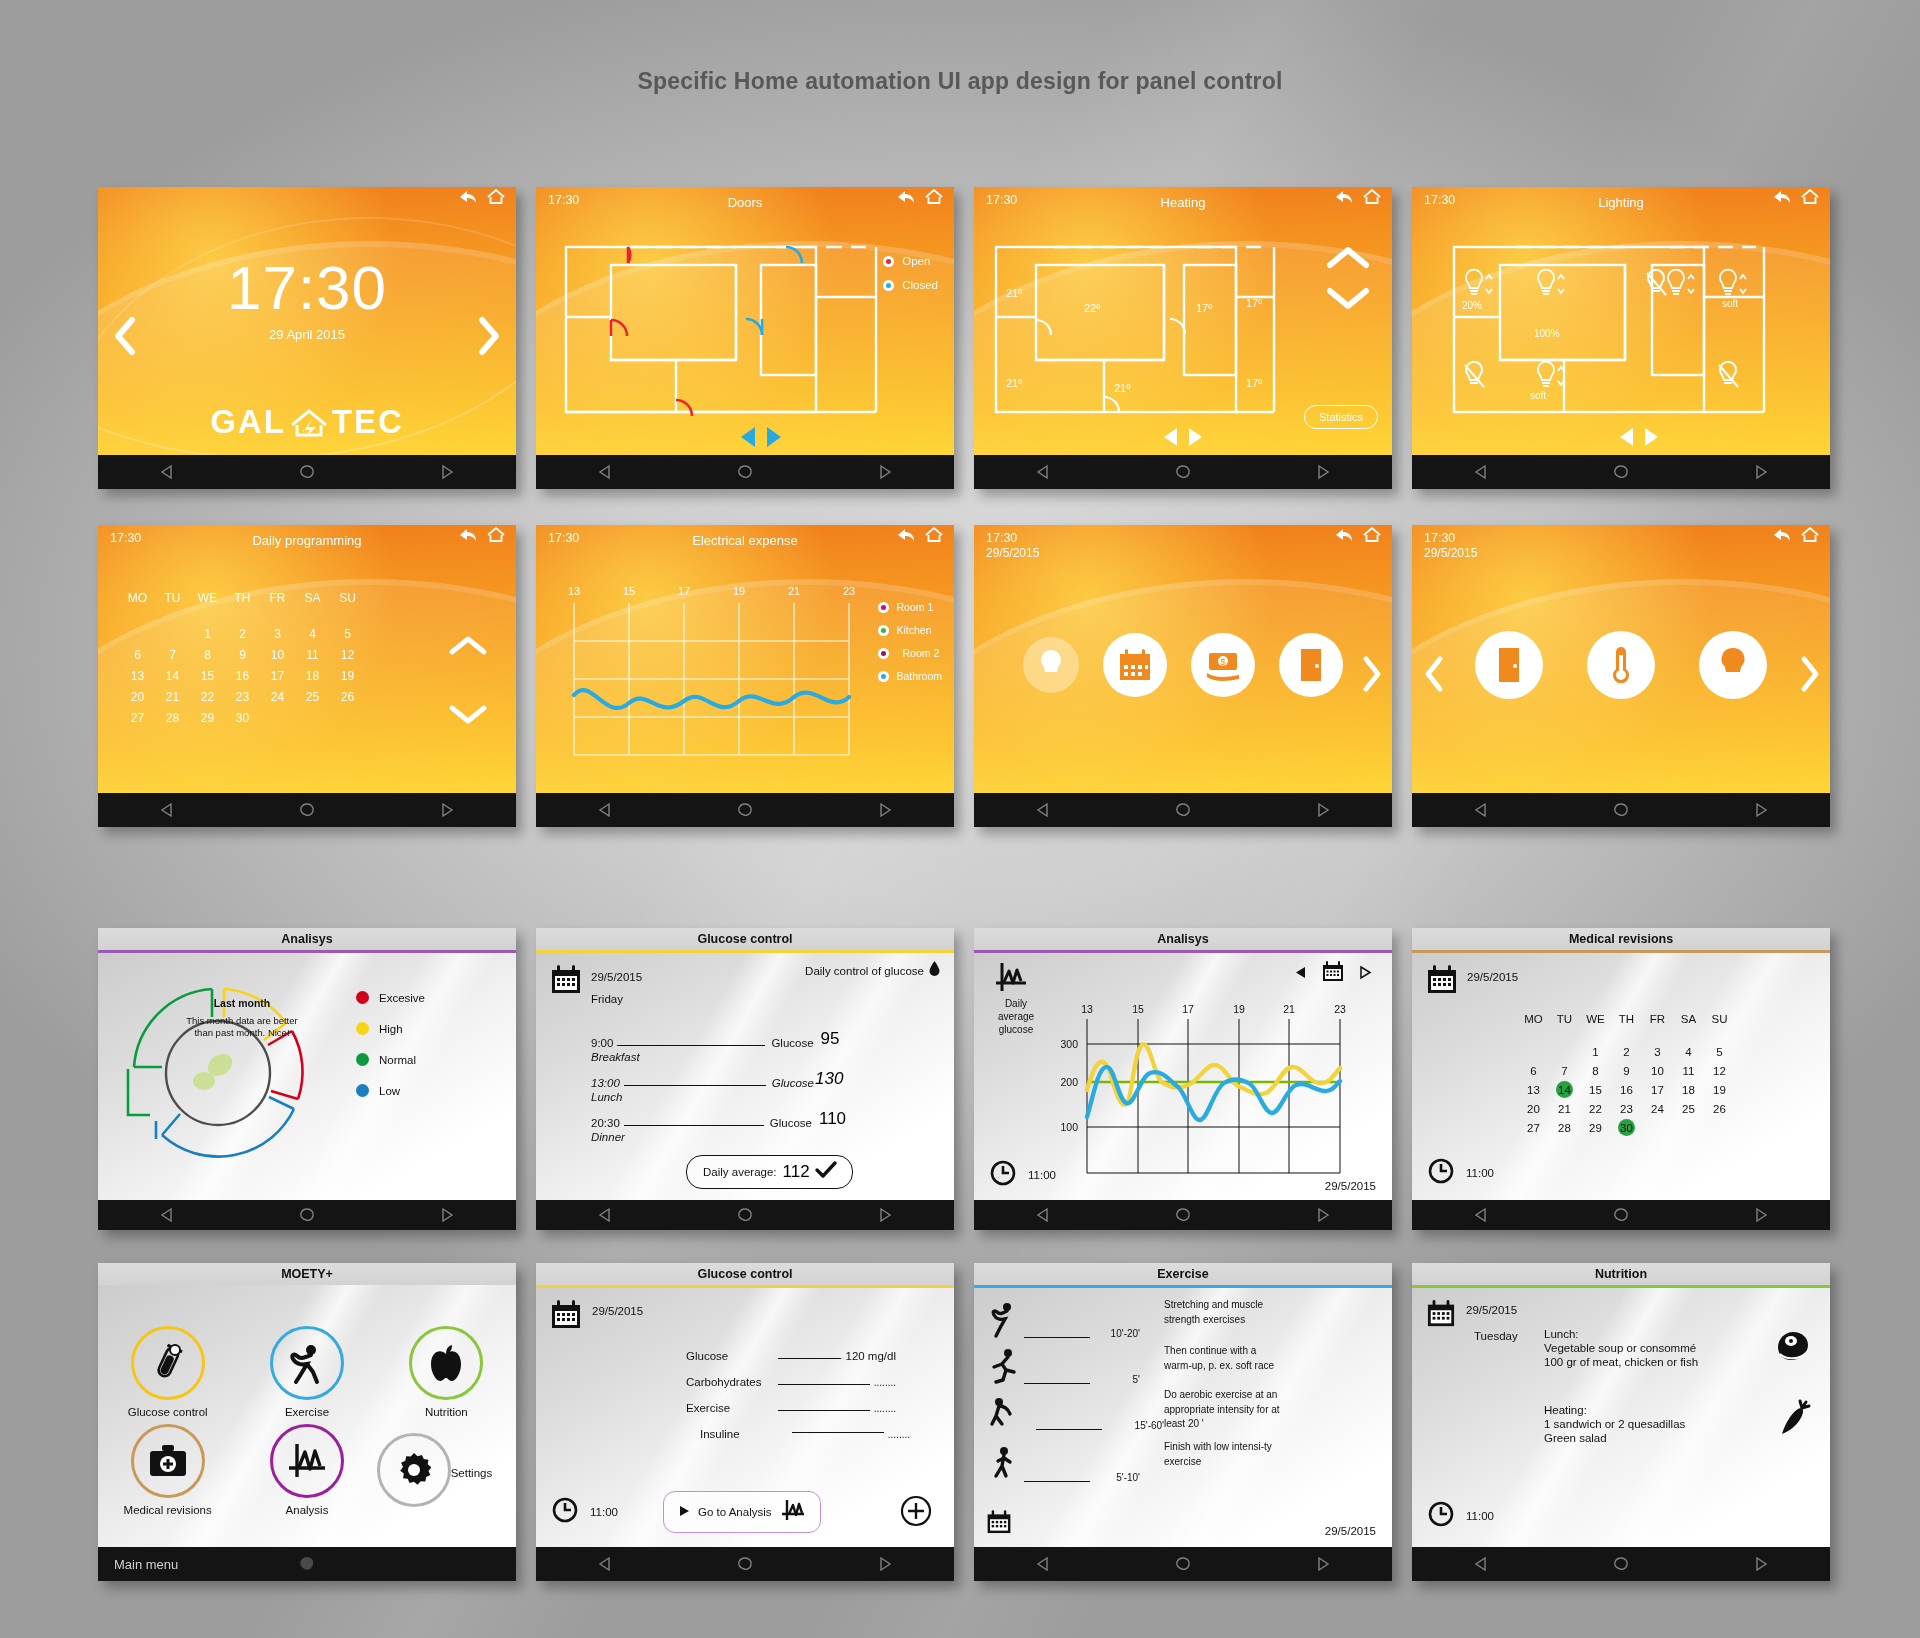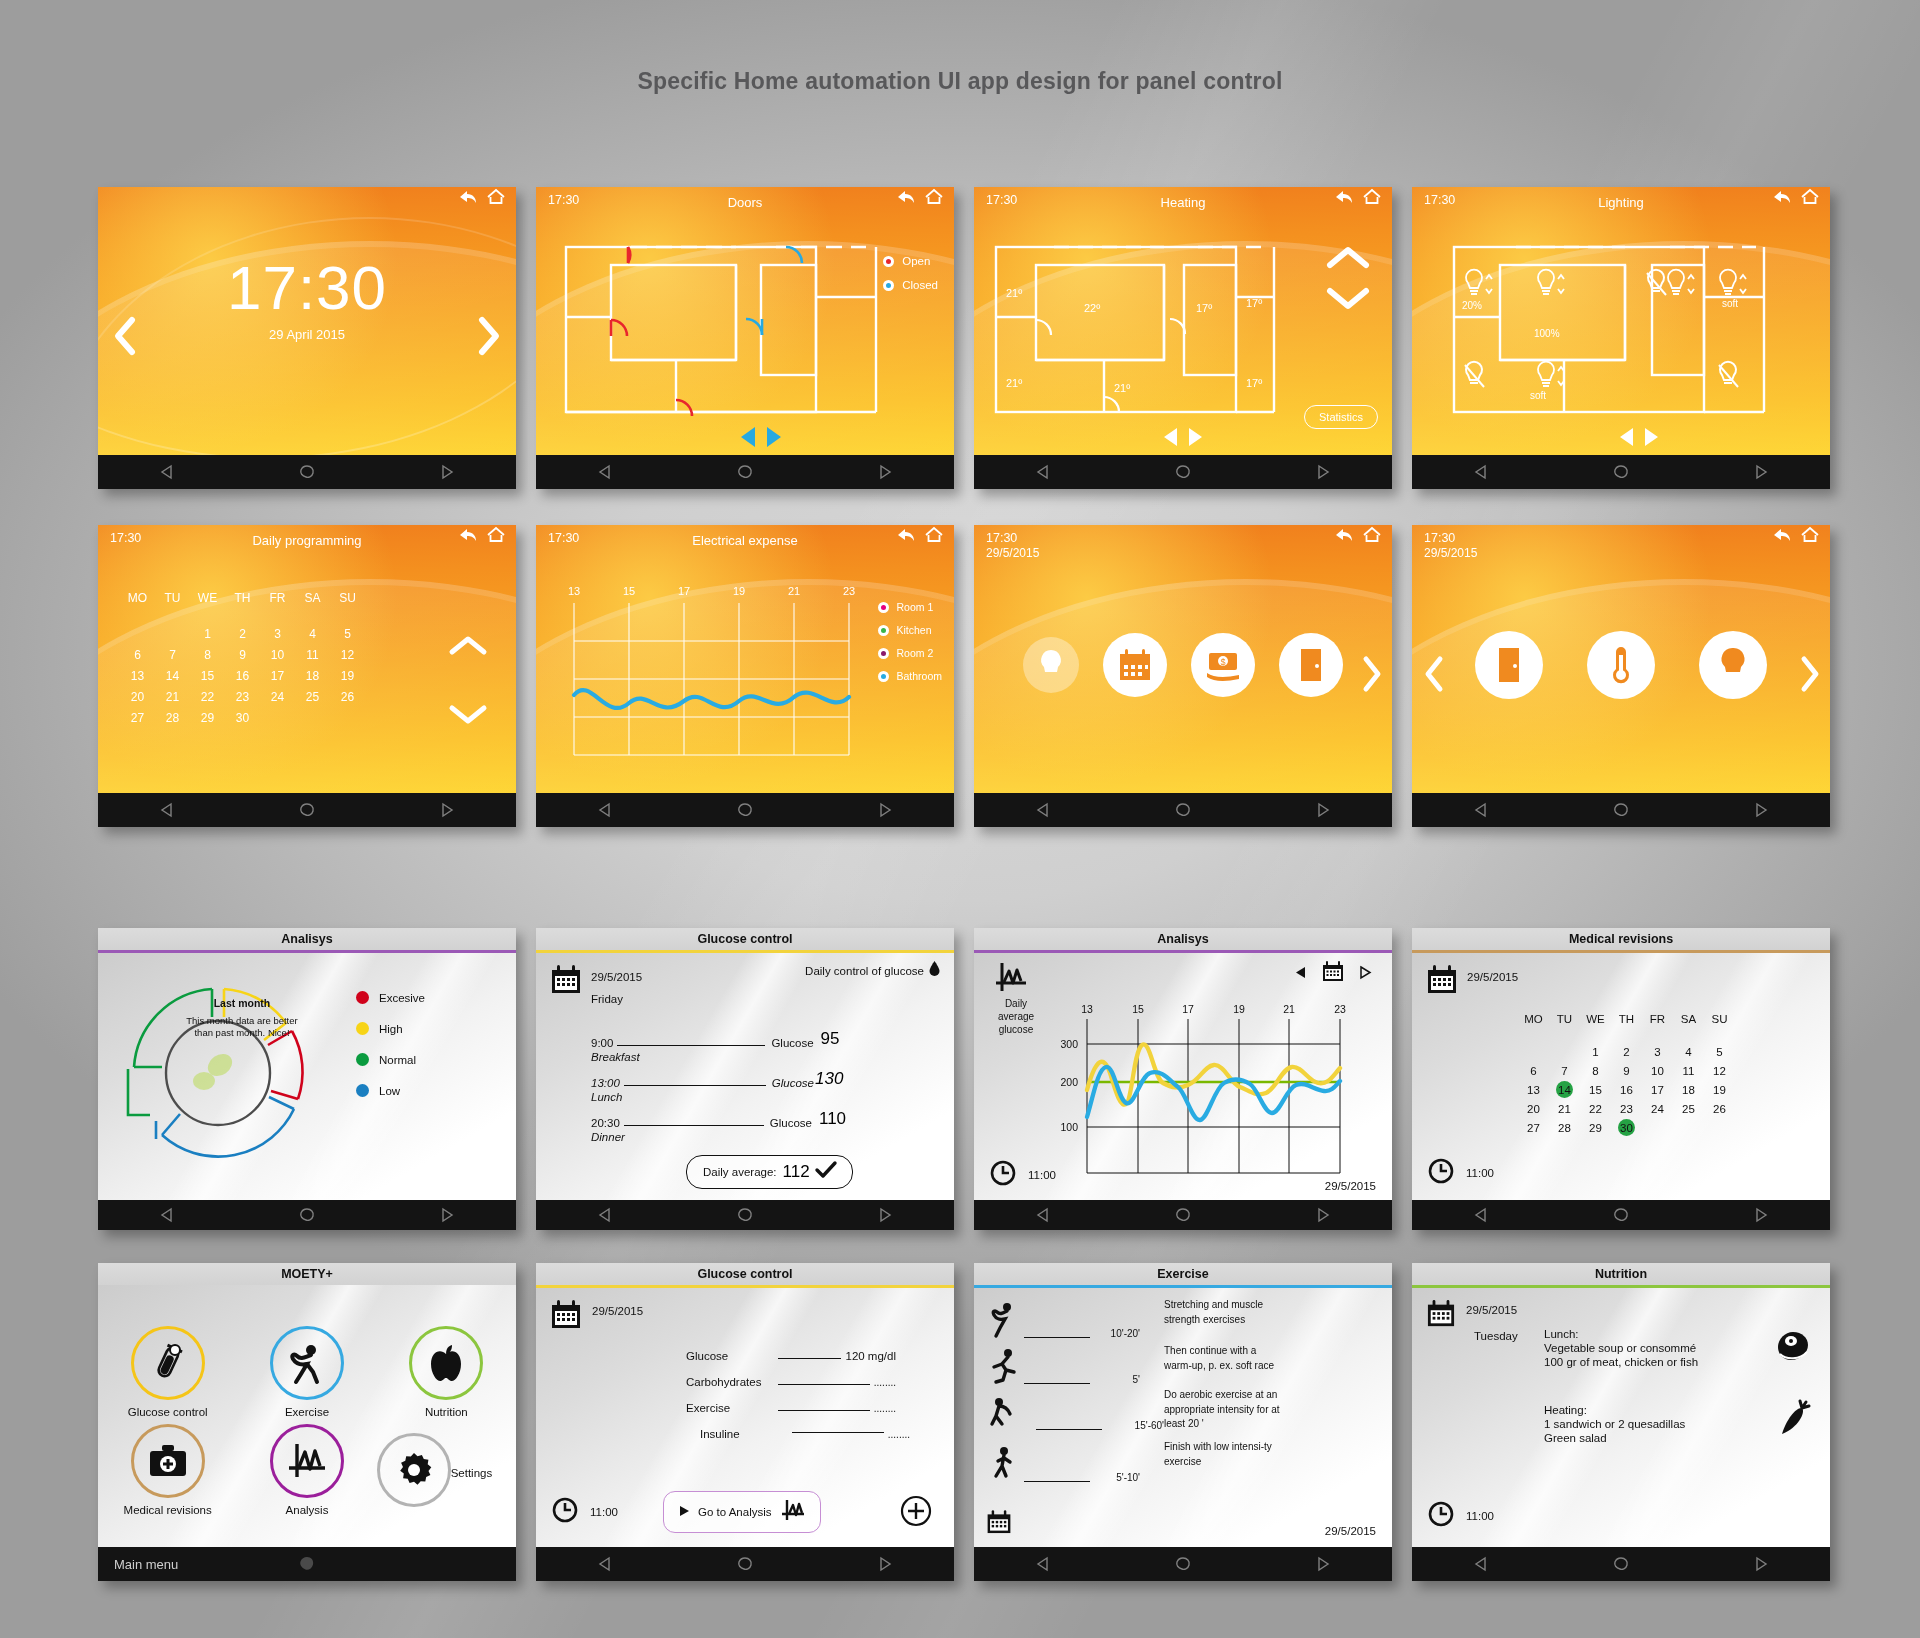--- a/index.html
+++ b/index.html
@@ -148,20 +148,27 @@
   <div class="clock-date">29 April 2015</div>
   <div class="arrow-l">
     <svg width="24" height="40" viewBox="0 0 24 40">
           <path d="M20 4 L6 20 L20 36" fill="none" stroke="#fff" stroke-width="6" stroke-linecap="round" stroke-linejoin="round"></path>
         </svg>
   </div>
   <div class="arrow-r">
     <svg width="24" height="40" viewBox="0 0 24 40">
           <path d="M4 4 L18 20 L4 36" fill="none" stroke="#fff" stroke-width="6" stroke-linecap="round" stroke-linejoin="round"></path>
         </svg>
+  </div>
+  <div class="brand">
+    <span>GAL</span><svg width="46" height="34" viewBox="0 0 46 34" style="vertical-align:-6px">
+          <path d="M6 20 L23 6 L40 20" fill="none" stroke="#fff" stroke-width="3"></path>
+          <path d="M11 20 L11 30 L35 30 L35 20" fill="none" stroke="#fff" stroke-width="3"></path>
+          <path d="M17 27 L26 14 L22 22 L30 22 L19 33 L24 25 L17 25Z" fill="#fff"></path>
+        </svg><span>TEC</span>
   </div>
   <div class="obar">
     <div class="icons">
       <span><svg width="20" height="16" viewBox="0 0 20 16">
               <path d="M2 8 L9 2 L9 5 C15 5 18 9 18 14 C16 10 13 9 9 9 L9 13 Z" fill="#fff"></path>
             </svg></span>
       <span><svg width="20" height="16" viewBox="0 0 20 16">
               <path d="M2 8 L10 1 L18 8" fill="none" stroke="#fff" stroke-width="1.8"></path>
               <path d="M4.5 8 V14 H15.5 V8" fill="none" stroke="#fff" stroke-width="1.8"></path>
             </svg></span>
@@ -581,21 +588,21 @@
   </svg>
   <div style="position:absolute;right:12px;top:76px;z-index:6;">
     <div style="display:flex;align-items:center;gap:7px;margin-bottom:11px;">
       <span class="legend-dot" style="background:#e6007e"></span>
       <span style="color:#fff;font-size:10.5px">Room 1</span>
     </div>
     <div style="display:flex;align-items:center;gap:7px;margin-bottom:11px;">
       <span class="legend-dot" style="background:#39b54a"></span>
       <span style="color:#fff;font-size:10.5px">Kitchen</span>
     </div>
-    <div style="display:flex;align-items:center;gap:7px;margin-bottom:11px;">
+    <div style="display:flex;align-items:center;gap:13px;margin-bottom:11px;">
       <span class="legend-dot" style="background:#8b1a6b"></span>
       <span style="color:#fff;font-size:10.5px">Room 2</span>
     </div>
     <div style="display:flex;align-items:center;gap:7px;">
       <span class="legend-dot" style="background:#29abe2"></span>
       <span style="color:#fff;font-size:10.5px">Bathroom</span>
     </div>
   </div>
   <div class="navbar">
     <span>

